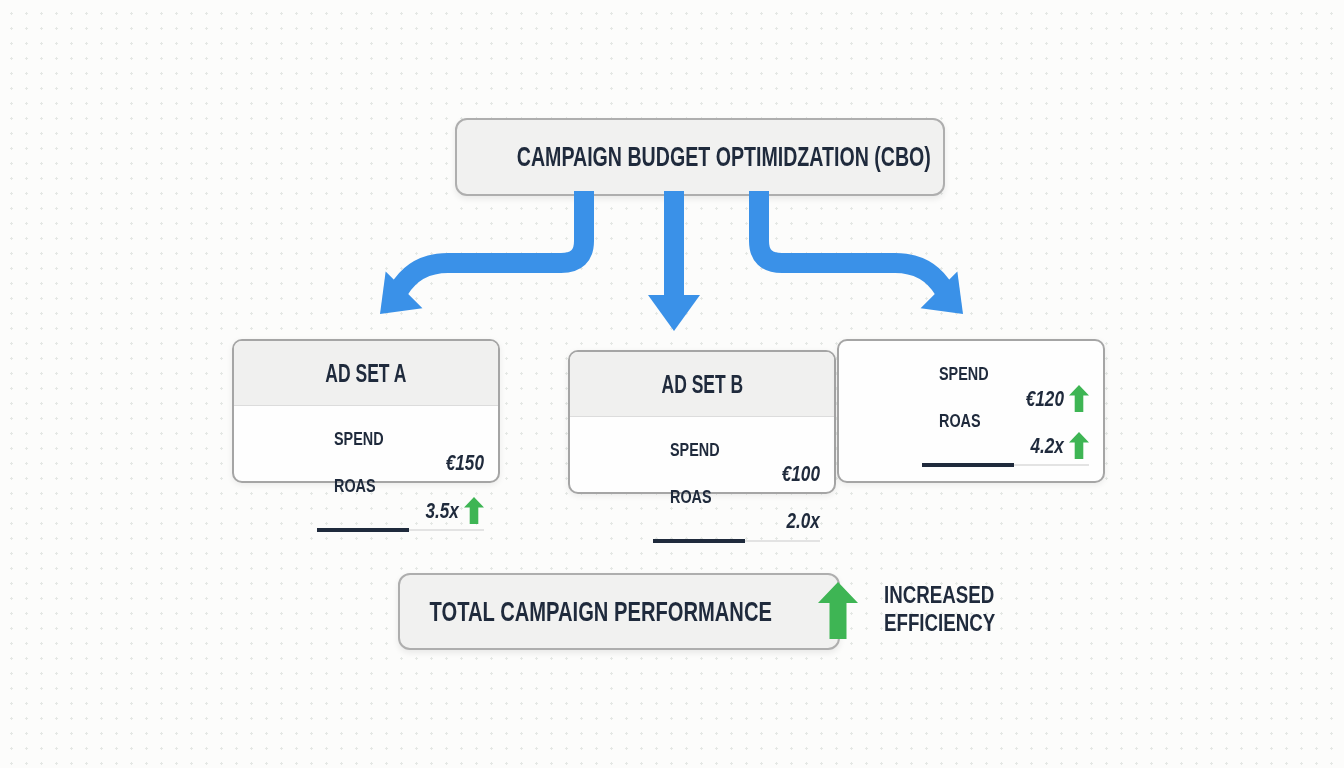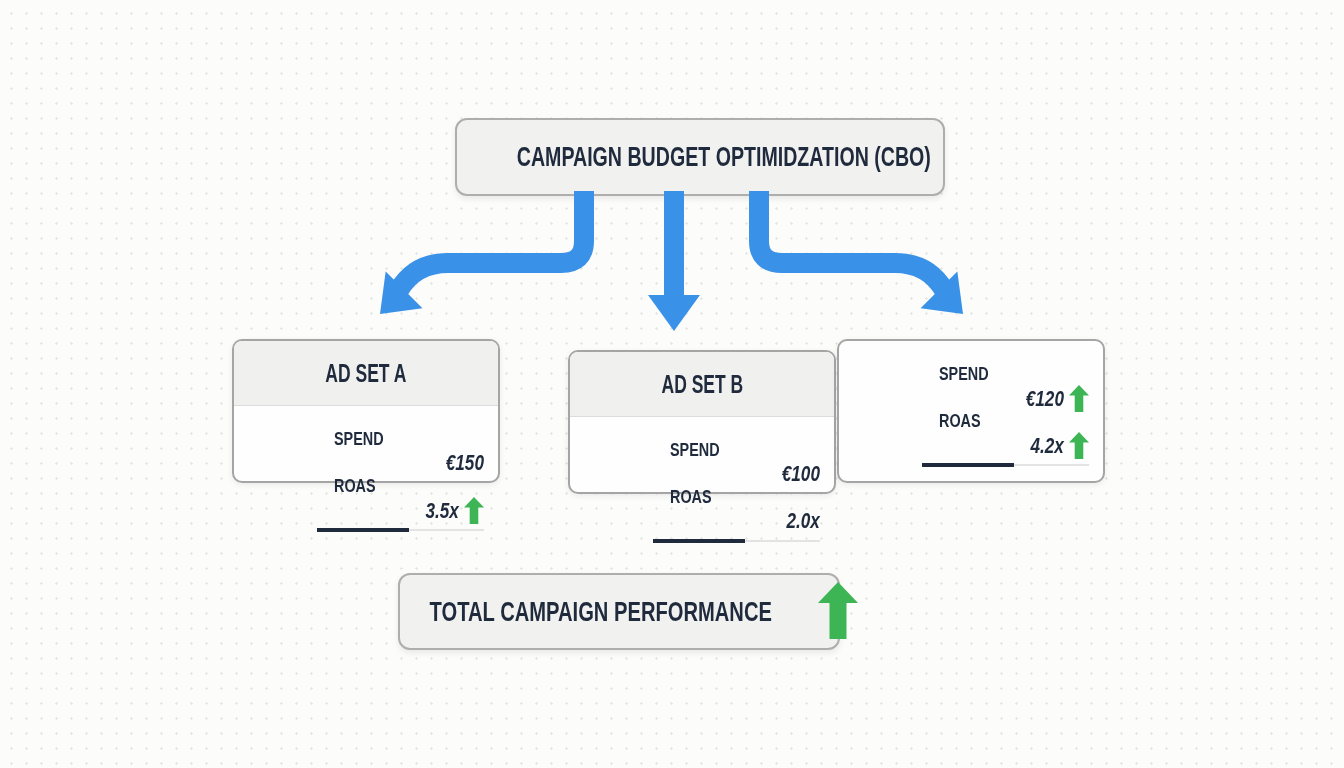--- a/index.html
+++ b/index.html
@@ -188,14 +188,18 @@
     </div>
   </div>
 
   <div class="label-box total-box">
     <span class="cond">TOTAL CAMPAIGN PERFORMANCE</span>
   </div>
 
   <svg class="legend-arrow" viewBox="0 0 40 57">
     <path d="M20 0 L40 21 H28.5 V57 H11.5 V21 H0 Z"></path>
   </svg>
+  <div class="legend-text">
+    <span class="cond">INCREASED</span>
+    <span class="cond">EFFICIENCY</span>
+  </div>
 
 </div>
 
 </body></html>

